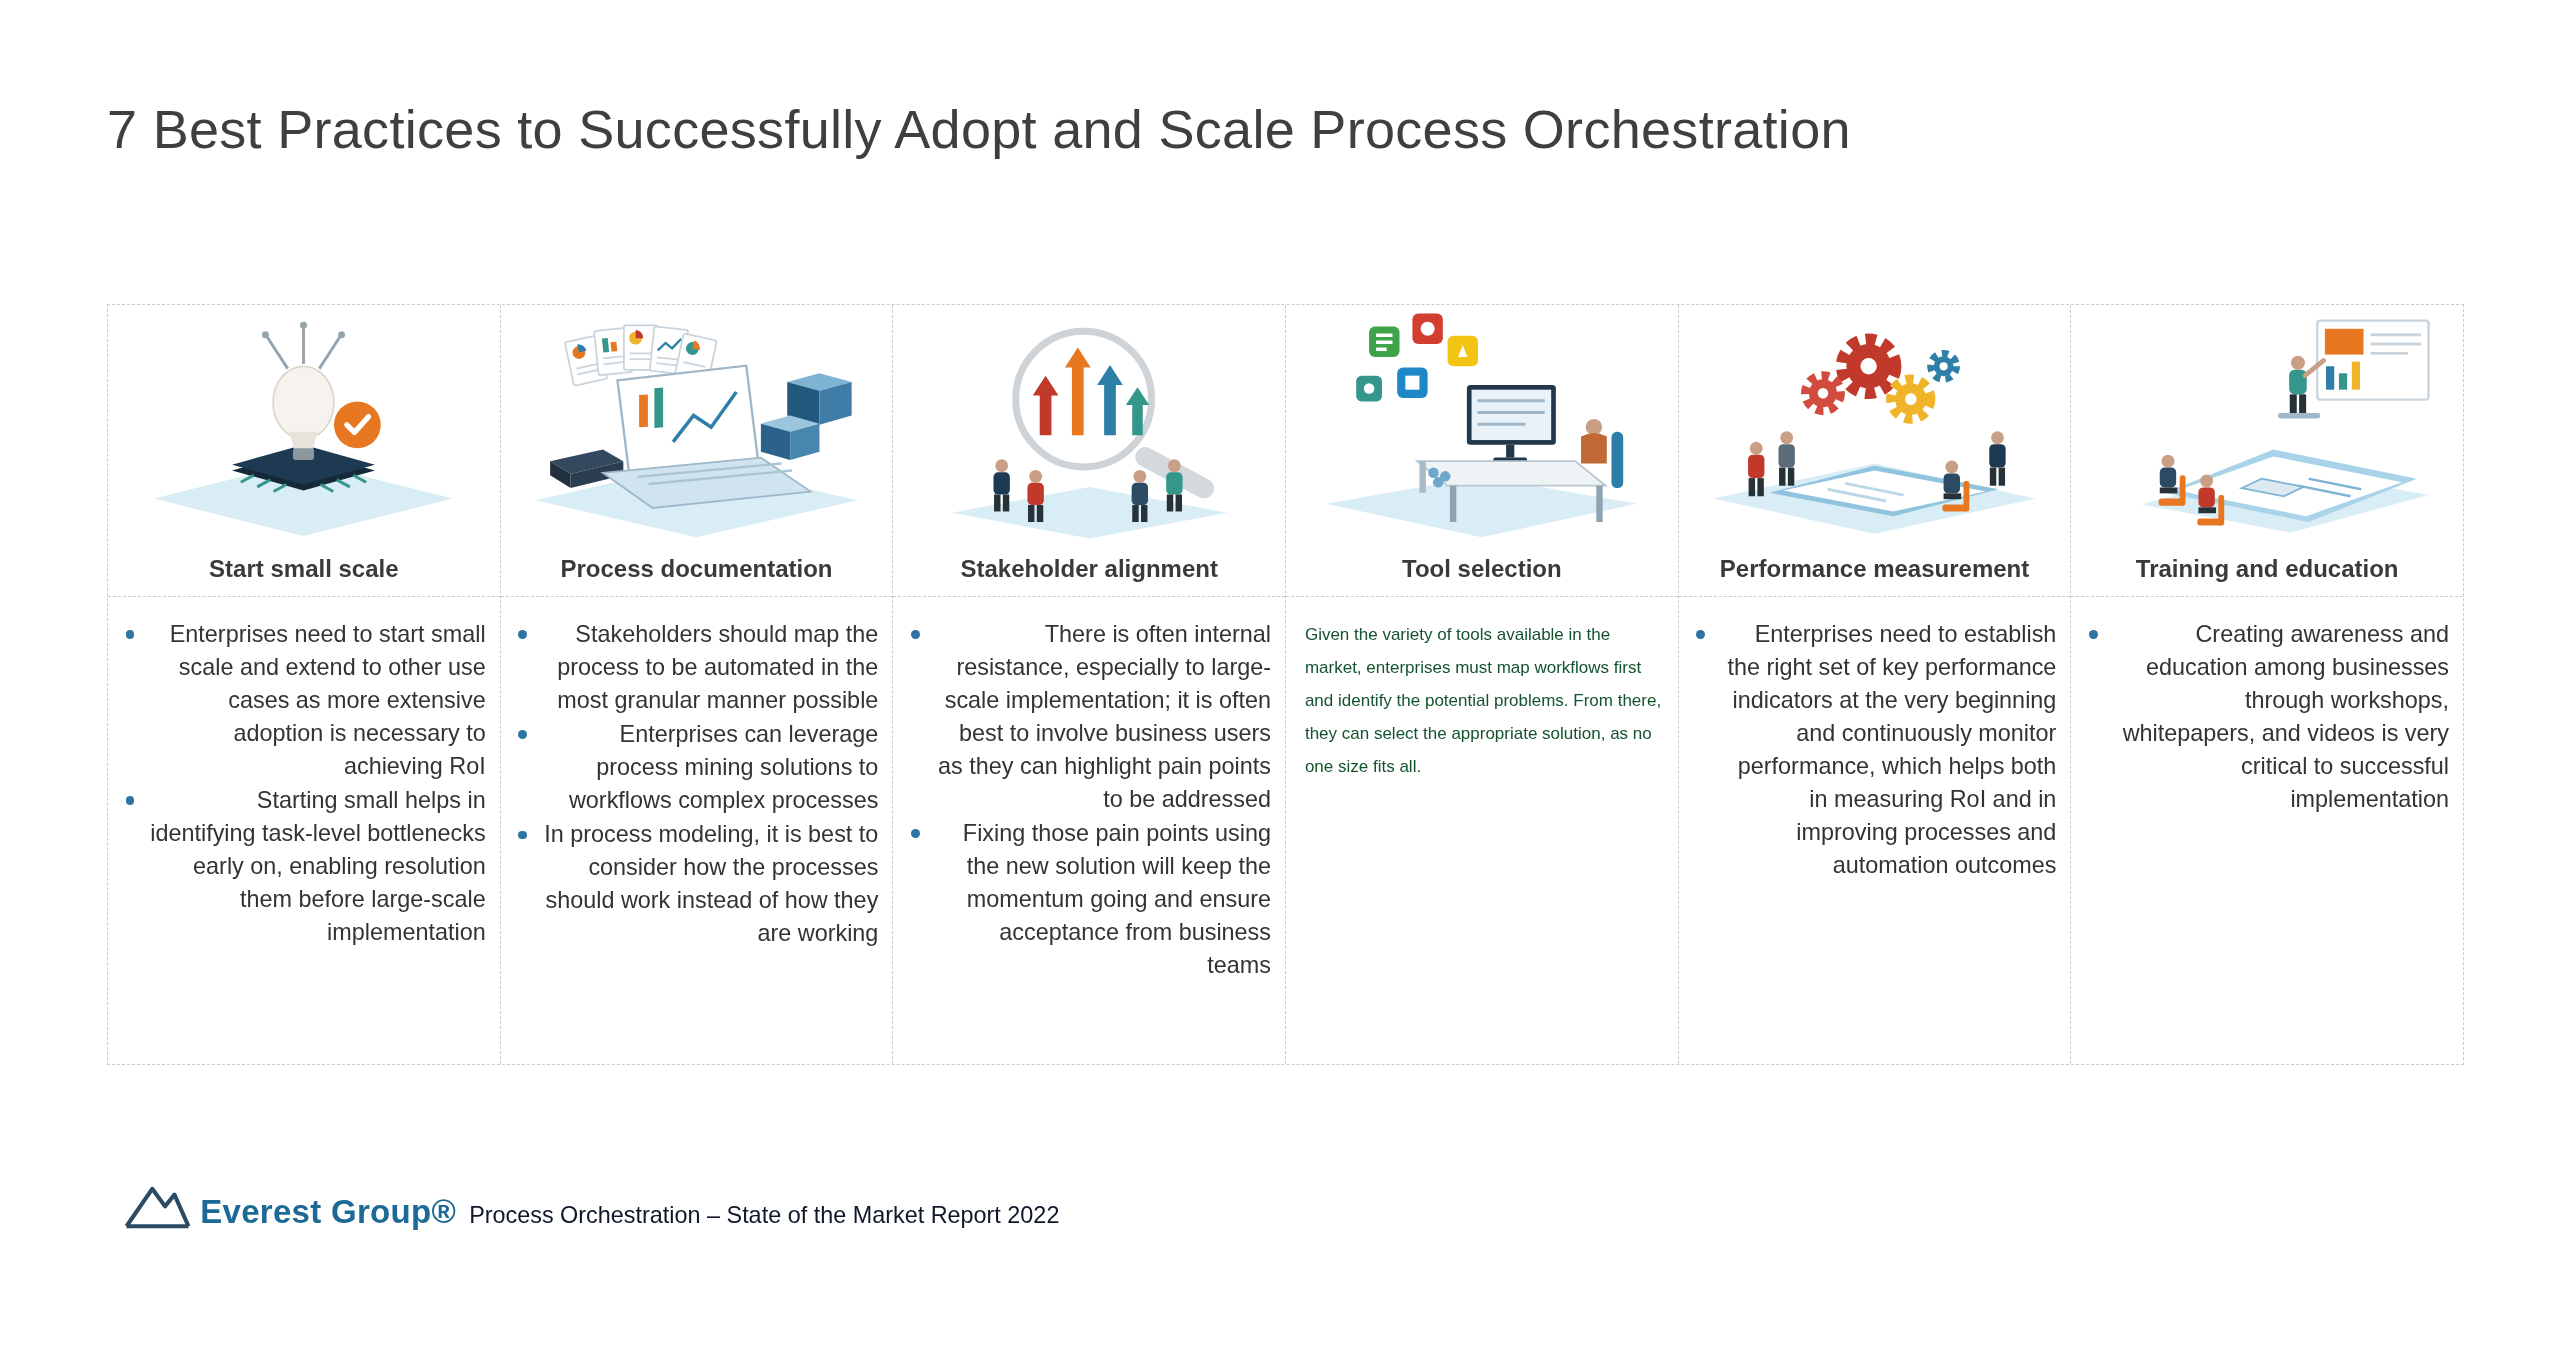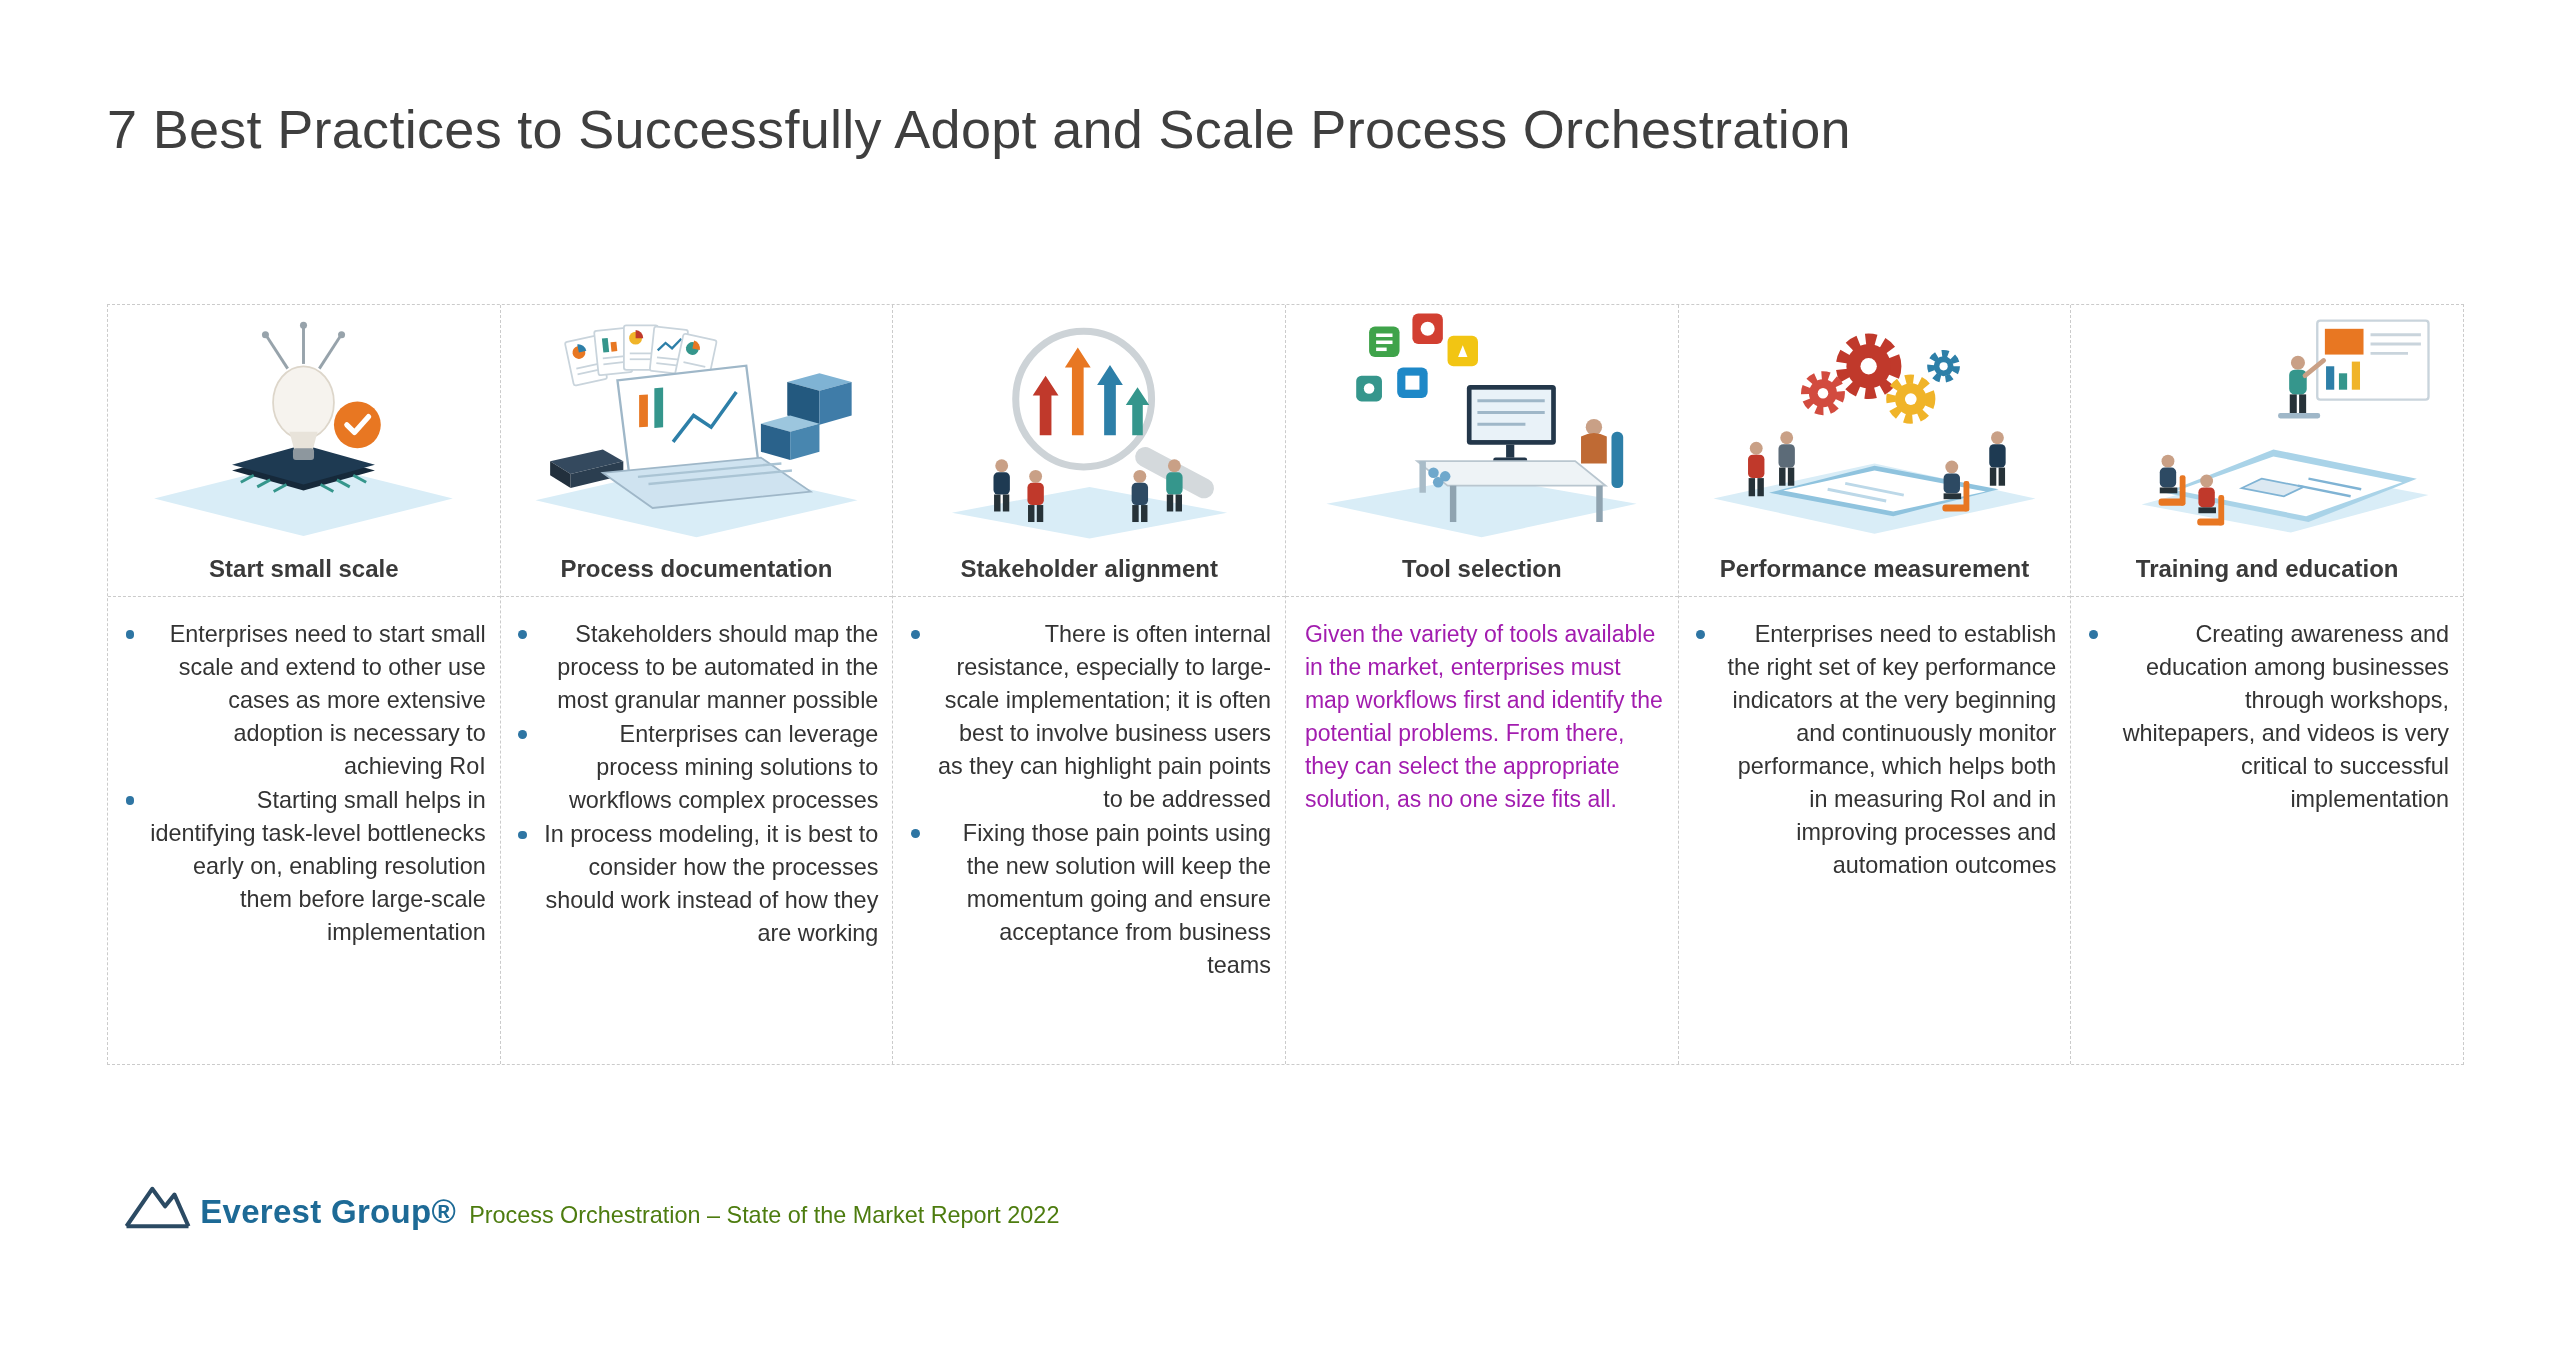--- a/index.html
+++ b/index.html
@@ -21,26 +21,26 @@
   .col-title { height:54px; display:flex; align-items:center; justify-content:center;
                font-size:24px; font-weight:700; color:#3a3a3a; text-align:center; }
 
   .col-body { flex:1; border-top:1.8px dashed #cbcbcb; padding:21px 14px 0 13px; }
 
   ul.bullets { list-style:none;text-align:right; }
   ul.bullets li { position:relative; padding-left:28px; font-size:23.4px; line-height:33px;
                   color:#333333; margin-bottom:1.2px; }
   ul.bullets li::before { content:""; position:absolute; left:4.7px; top:12.3px; width:8.8px; height:8.8px;
                           border-radius:50%; background:#2e75a3; }
-  .paragraph { font-size:23px; line-height:33px; color:#a21caf; padding-left:5.9px; }
+  .paragraph { font-size:17px; line-height:33px; color:#14532d; padding-left:5.9px; }
 
   .footer { position:absolute; left:123px; top:1177px; display:flex; align-items:flex-end; }
   .footer .logo-icon { margin-right:8.2px; }
   .brand { font-size:33px; font-weight:700; color:#1d6a96; letter-spacing:0.3px; }
-  .caption { font-size:23.4px; color:#4d7c0f; margin-left:13px; padding-bottom:2.3px; }
+  .caption { font-size:23.4px; color:#0f172a; margin-left:13px; padding-bottom:2.3px; }
 </style>
 </head>
 <body>
 
 <div class="slide">
 
   <h1 class="page-title">7 Best Practices to Successfully Adopt and Scale Process Orchestration</h1>
 
   <div class="grid">
 

